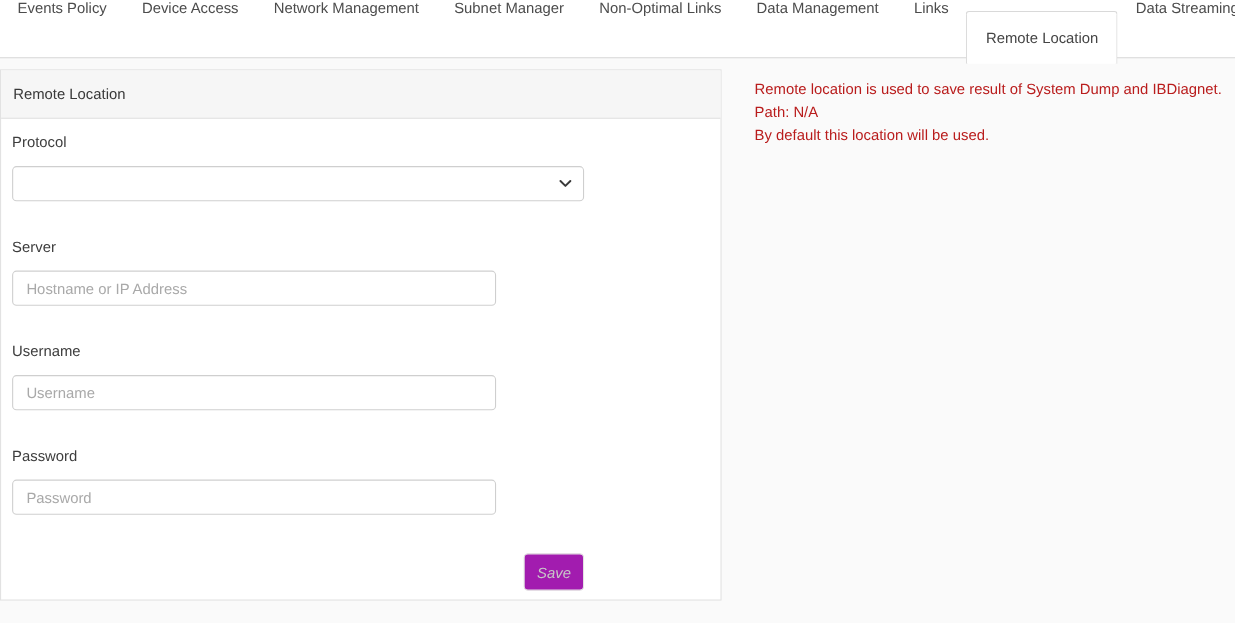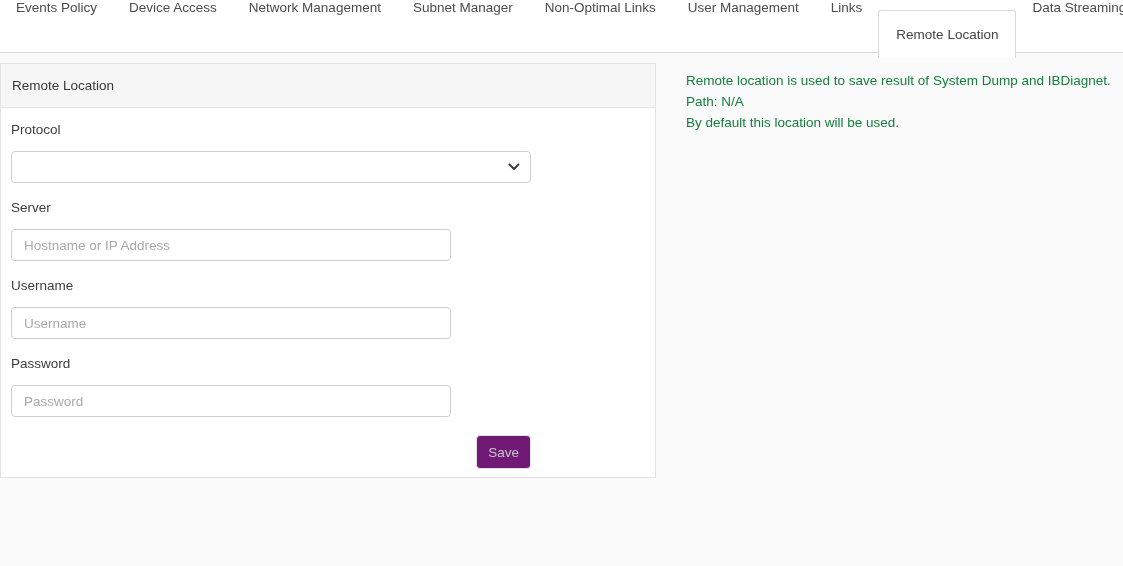--- a/index.html
+++ b/index.html
@@ -56,21 +56,21 @@
     display: flex;
     align-items: center;
     padding: 0 11px;
     background: #f6f6f6;
     border-bottom: 1px solid #e2e2e2;
     font-size: 13.5px;
     color: #383838;
   }
   .panel-body { padding: 15px 10px 8px 10px; }
 
-  .field { margin-bottom: 18px; }
+  .field { margin-bottom: 35px; }
   .field-label {
     display: block;
     font-size: 13.5px;
     line-height: 14px;
     color: #3d3d3d;
     margin-bottom: 14px;
   }
   .text-input, .select-el {
     width: 440px;
     height: 32px;
@@ -103,46 +103,47 @@
 
   .save-row {
     width: 520px;
     display: flex;
     justify-content: flex-end;
     margin-top: 16px;
   }
   .save-btn {
     height: 34px;
     padding: 0 11px;
-    background: #701a75;
+    background: #a21caf;
     border: 1px solid #e3e3e3;
     border-radius: 4px;
     color: #c8c8c8;
     font-family: inherit;
     font-size: 13.5px;
     cursor: default;
+    font-style: italic;
   }
 
   .info {
     margin: 17px 0 0 30px;
     font-size: 13.5px;
     line-height: 21px;
-    color: #15803d;
+    color: #b91c1c;
   }
 </style>
 </head>
 <body>
 
 <div class="tabbar">
   <div class="tab">Events Policy</div>
   <div class="tab">Device Access</div>
   <div class="tab">Network Management</div>
   <div class="tab">Subnet Manager</div>
   <div class="tab">Non-Optimal Links</div>
-  <div class="tab">User Management</div>
+  <div class="tab">Data Management</div>
   <div class="tab">Links</div>
   <div class="tab active">Remote Location</div>
   <div class="tab">Data Streaming</div>
 </div>
 
 <div class="main">
 
   <div class="panel">
     <div class="panel-header">Remote Location</div>
     <div class="panel-body">

